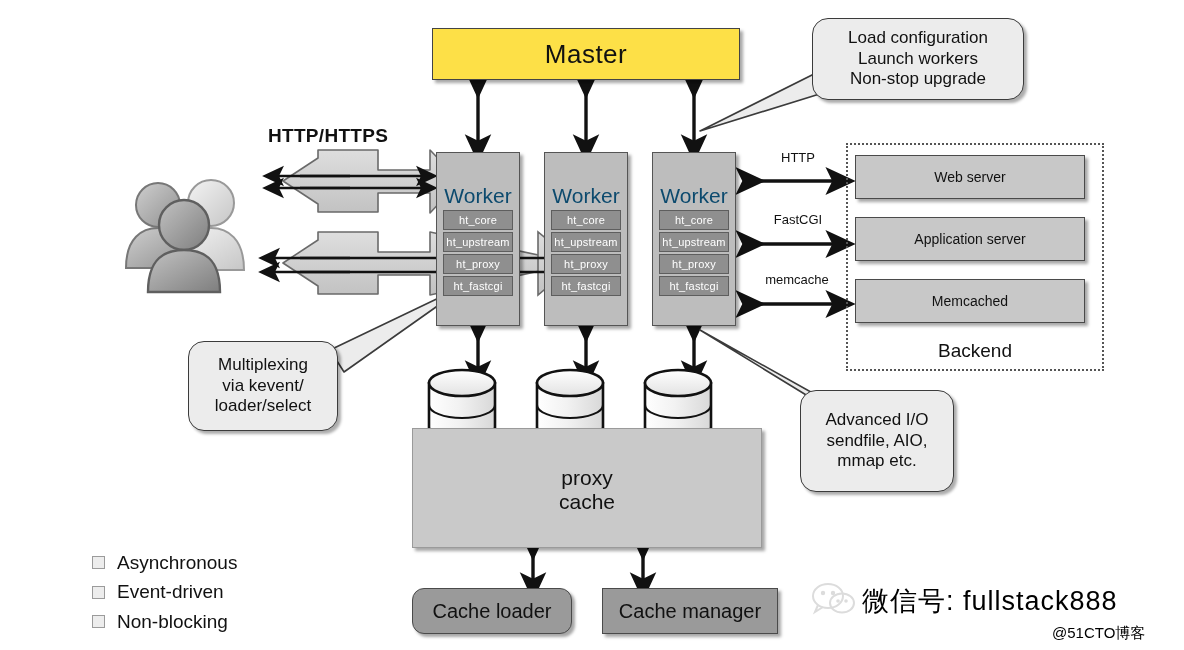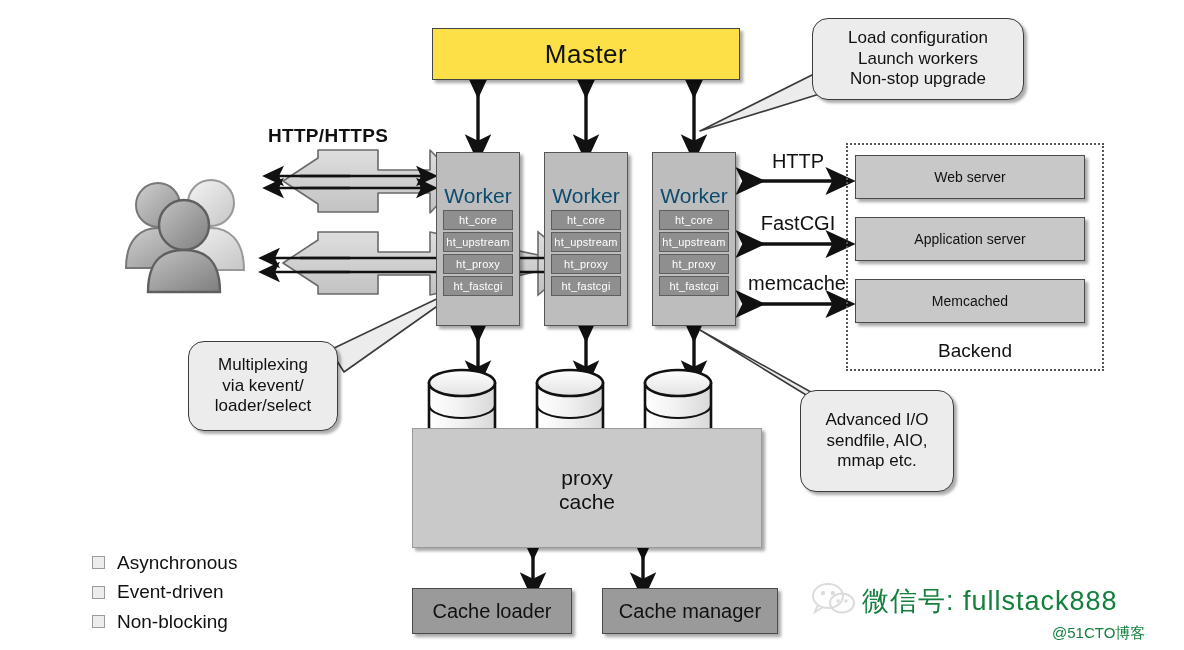--- a/index.html
+++ b/index.html
@@ -18,30 +18,30 @@
   .worker-title{width:100%;text-align:center;font-size:21px;padding-top:2px;color:#0c4a6e;}
   .mod{background:#8f8f8f;border:1px solid #5e5e5e;color:#fff;font-size:11px;
        width:calc(100% - 12px);margin:2px 6px 0 6px;text-align:center;
        padding:3px 0 3px 0;box-sizing:border-box;letter-spacing:.2px;}
   .backendbox{position:absolute;border:2px dotted #555;background:transparent;box-sizing:border-box;}
   .bsrv{background:#c8c8c8;border:1.5px solid #4a4a4a;font-size:14px;}
   .proxycache{background:#c9c9c9;border:1px solid #9a9a9a;font-size:21px;
               align-items:flex-end;padding-bottom:0;}
   .pc-text{position:absolute;width:100%;text-align:center;font-size:21px;line-height:1.12;}
   .cachebox{background:#9a9a9a;border:1.5px solid #4a4a4a;font-size:20px;}
-  .protolabel{position:absolute;font-size:20px;text-align:center;}
+  .protolabel{position:absolute;font-size:13px;text-align:center;}
   .httpslabel{position:absolute;font-size:19px;font-weight:600;letter-spacing:.3px;}
   .callout{position:absolute;background:#ececec;border:1.6px solid #3b3b3b;
            border-radius:16px;display:flex;align-items:center;justify-content:center;
            text-align:center;font-size:17px;line-height:1.2;
            box-shadow:3px 3px 3px rgba(0,0,0,.33);}
   .bullets{position:absolute;font-size:19px;line-height:1.55;}
   .bullets .row{display:flex;align-items:center;gap:12px;}
   .bul{width:11px;height:11px;border:1px solid #9b9b9b;background:#ededed;display:inline-block;}
-  .wm{position:absolute;color:#15803d;white-space:nowrap;}
+  .wm{position:absolute;color:#000000;white-space:nowrap;}
   .wm1{font-size:27px;letter-spacing:1px;}
   .wm2{font-size:15px;}
 </style>
 </head>
 <body>
 
 <div id="stage">
 
   <svg id="canvas" viewBox="0 0 1184 650" xmlns="http://www.w3.org/2000/svg">
     <defs>
@@ -210,21 +210,21 @@
     <span>Backend</span>
   </div>
 
   <div class="box proxycache shadow" style="left:412px;top:428px;width:350px;height:120px;">
   </div>
   <div class="pc-text" style="left:412px;top:466px;width:350px;">
     <div>proxy</div>
     <div>cache</div>
   </div>
 
-  <div class="box cachebox shadow" style="left:412px;top:588px;width:160px;height:46px;">
+  <div class="box cachebox shadow" style="left:412px;top:588px;width:160px;height:46px;border-radius:12px;">
     <span>Cache loader</span>
   </div>
   <div class="box cachebox shadow" style="left:602px;top:588px;width:176px;height:46px;">
     <span>Cache manager</span>
   </div>
 
   <div class="callout" style="left:812px;top:18px;width:210px;height:80px;">
     <div>
       <div>Load configuration</div>
       <div>Launch workers</div>

